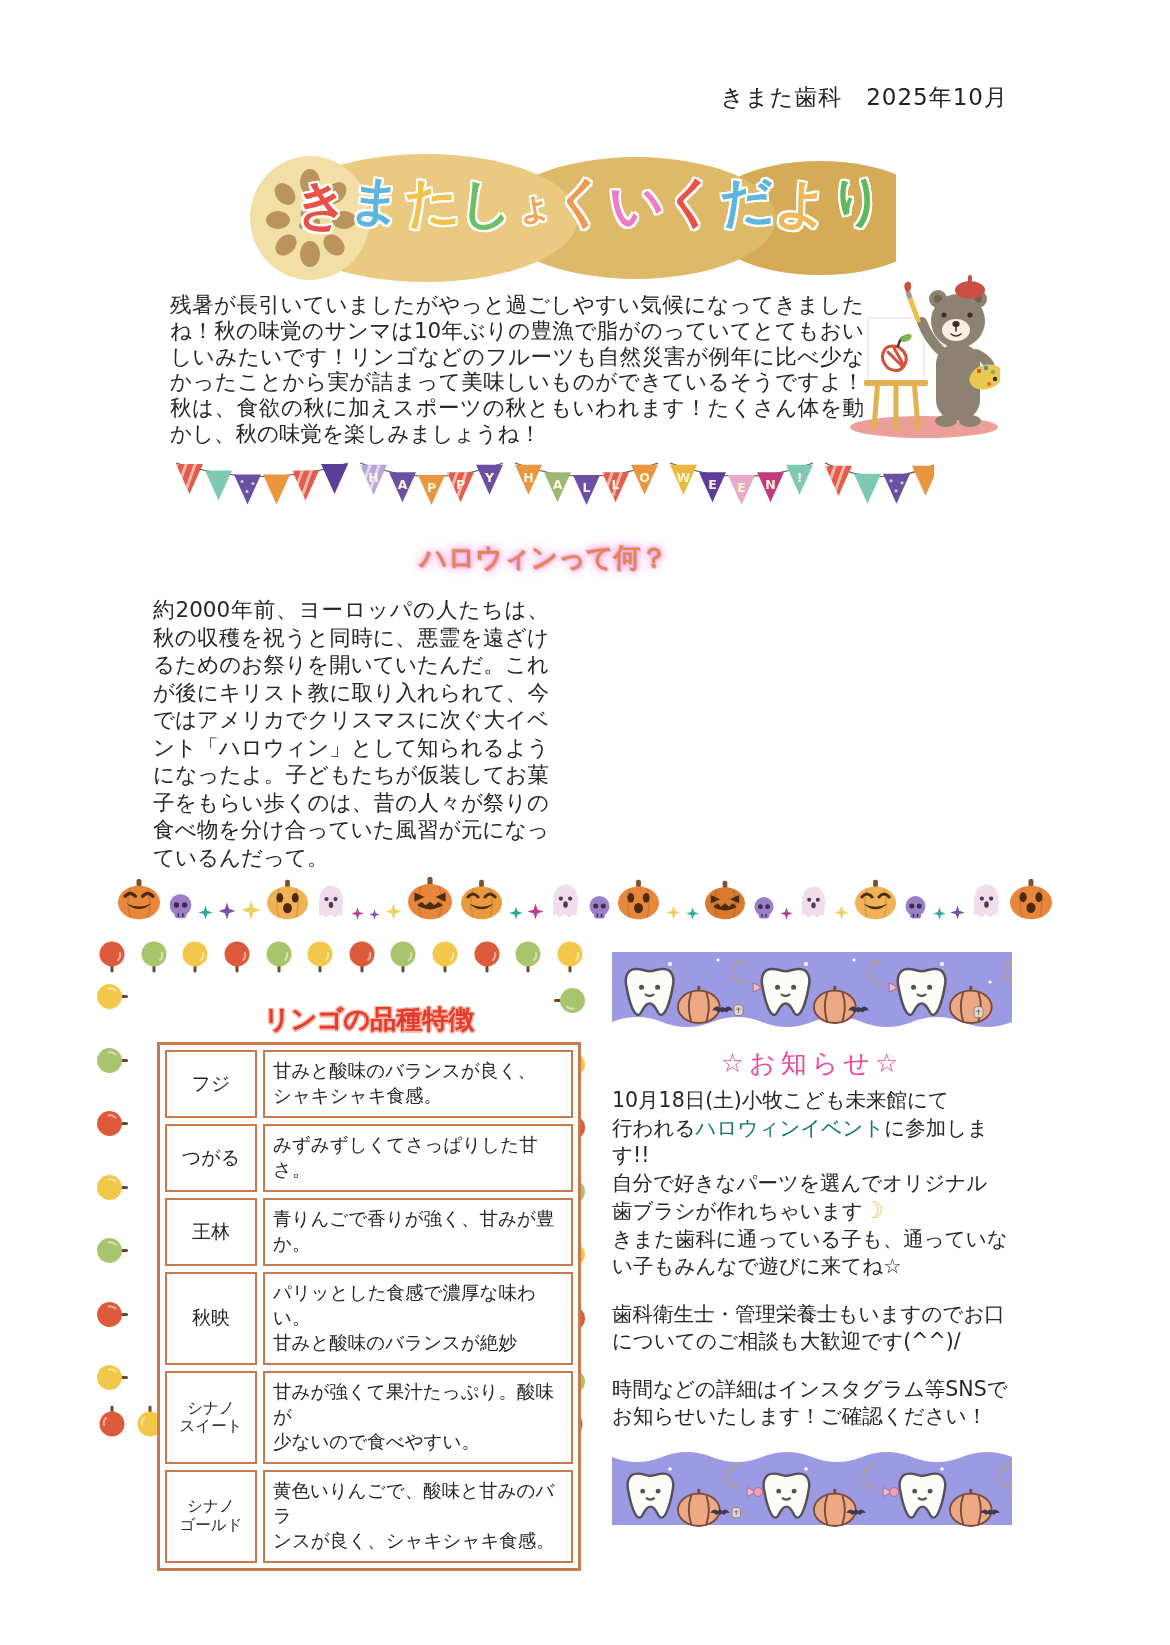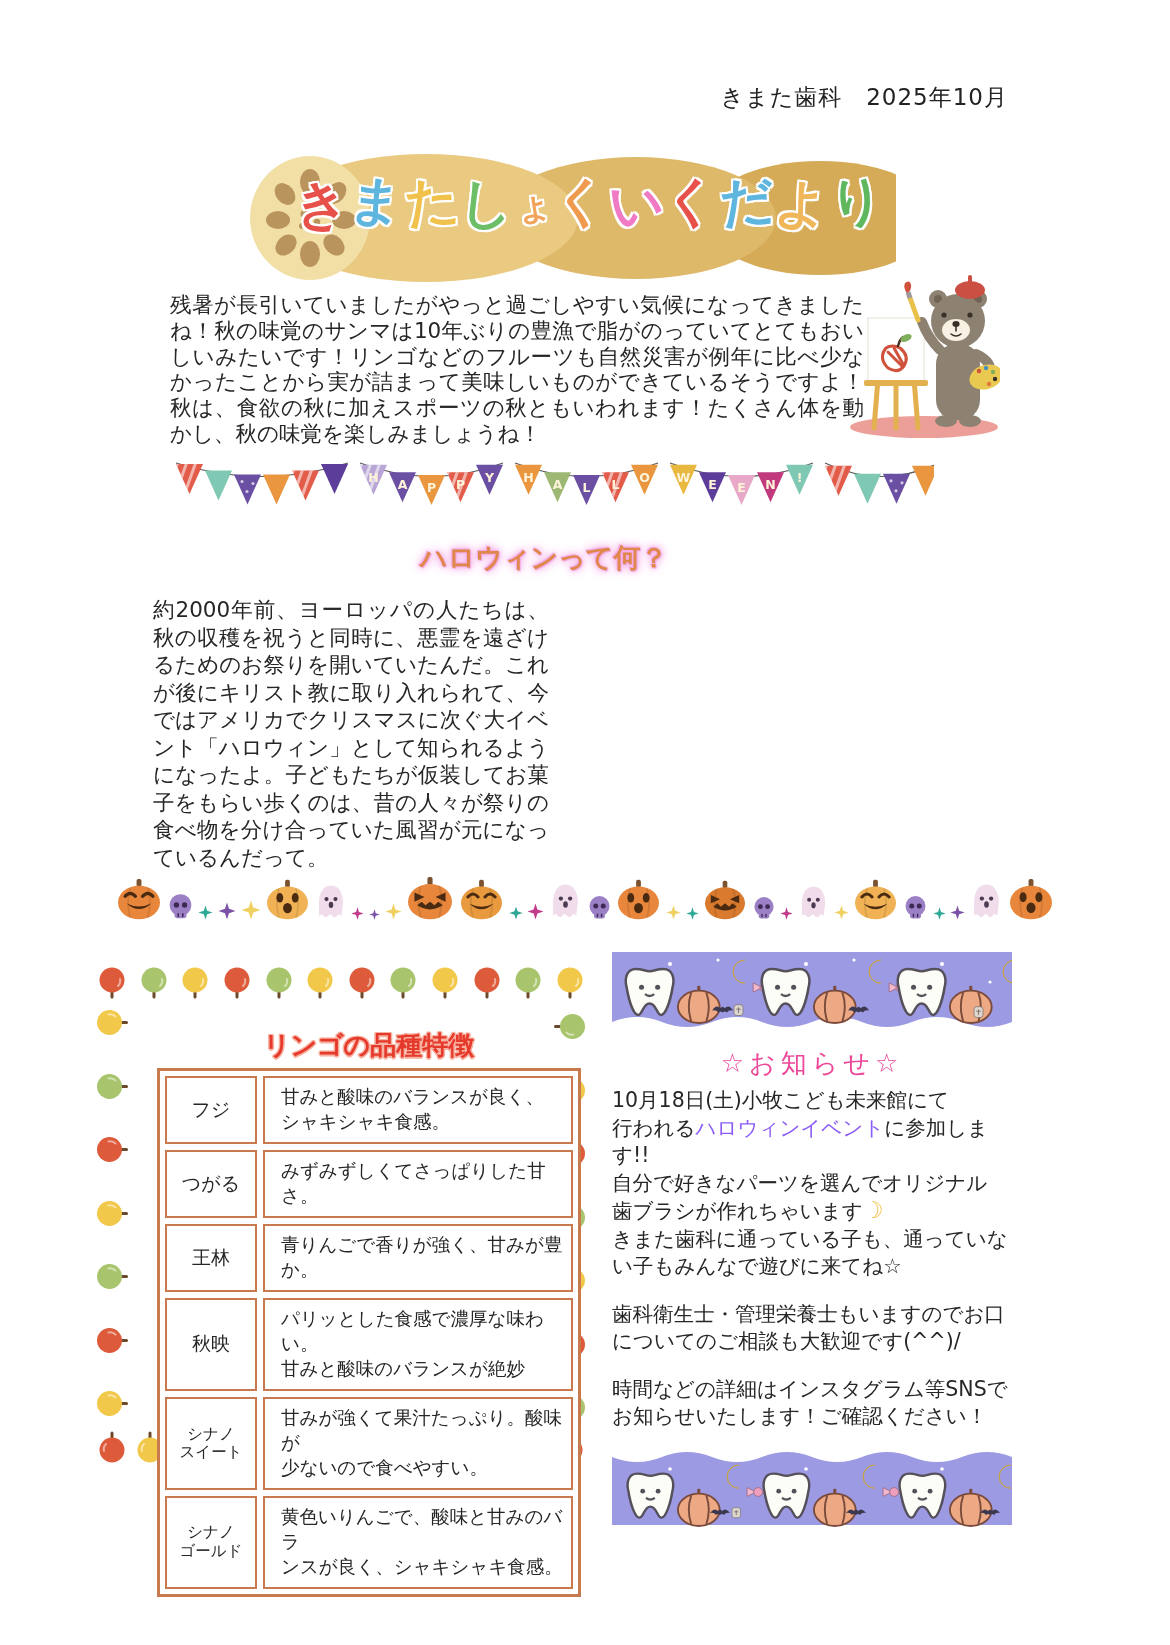--- a/index.html
+++ b/index.html
@@ -24,43 +24,43 @@
     text-shadow:0 0 4px #f4a8e6,0 0 8px #f4a8e6,0 0 12px #f0a0e4,1px 1px 0 #f4b6ec,-1px -1px 0 #f4b6ec;}
   .hw-col{position:absolute;top:588px;font-size:21.5px;line-height:27.5px;text-align:justify;}
   .hw-left{left:145px;width:412px;}
   .hw-right{left:570px;width:400px;}
   .hw-col p{margin:8px;}
   .hw-right .rh{margin-bottom:3px;text-align:left;}
   
   .hw-divider{position:absolute;left:116px;top:860px;width:938px;height:60px;display:flex;align-items:flex-end;justify-content:space-between;}
   .hw-divider span{display:inline-block;line-height:0;}
   
-  .apple-box{position:absolute;left:95px;top:966px;width:492px;height:498px;}
+  .apple-box{position:absolute;left:95px;top:940px;width:492px;height:498px;}
   .a-top,.a-bottom{position:absolute;left:0;right:0;display:flex;justify-content:space-between;padding:0 2px;}
   .a-top{top:0;} .a-bottom{bottom:0;}
   .a-left,.a-right{position:absolute;top:42px;bottom:42px;width:34px;display:flex;flex-direction:column;justify-content:space-between;}
   .a-left{left:0;} .a-right{right:0;}
   .a-top span,.a-bottom span,.a-left span,.a-right span{line-height:0;}
   .a-top span{transform:rotate(180deg);}
   .a-left span{transform:rotate(90deg);}
   .a-right span{transform:rotate(-90deg);}
   .apple-title{position:absolute;left:60px;top:62px;width:428px;text-align:center;font-size:26px;font-weight:bold;color:#e5392b;
     text-shadow:1.5px 0 0 #f7b2a2,-1.5px 0 0 #f7b2a2,0 1.5px 0 #f7b2a2,0 -1.5px 0 #f7b2a2,1px 1px 0 #f7b2a2,-1px -1px 0 #f7b2a2,1px -1px 0 #f7b2a2,-1px 1px 0 #f7b2a2;}
   .apple-table{position:absolute;left:62px;top:102px;width:424px;border:3px solid #c87a4e;background:#fff;padding:5px;box-sizing:border-box;display:flex;flex-direction:column;gap:6px;}
   .arow{display:flex;gap:6px;}
   .aname{width:92px;border:2.5px solid #c87a4e;display:flex;align-items:center;justify-content:center;text-align:center;font-size:19px;padding:6px 2px;white-space:pre-line;box-sizing:border-box;flex:none;}
   .aname.small{font-size:15.5px;line-height:1.2;}
   .adesc{flex:1;border:2.5px solid #c87a4e;font-size:18.5px;line-height:1.35;padding:7px 8px;white-space:pre-line;box-sizing:border-box;display:flex;align-items:center;}
-  .adesc div{width:100%;margin-left:8px;}
+  .adesc div{width:100%;}
   
   .notice{position:absolute;left:612px;top:950px;width:400px;}
   .notice-heading{text-align:center;font-size:26px;color:#ec4899;letter-spacing:5px;margin:10px 0 6px 0;}
   .notice-p{font-size:20.5px;line-height:27.5px;margin:6px 0 0 0;white-space:pre-line;}
   .notice-p + .notice-p{margin-top:20px;}
-  .hl-orange{color:#8b5cf6;}
+  .hl-orange{color:#0f766e;}
   .moon{color:#f2c24e;font-size:23px;font-weight:bold;}
   .banner{display:block;}
   .banner-bottom{margin-top:16px;}
 </style>
 </head>
 <body>
 
 <div class="page">
 
   <div class="hdr">きまた歯科　2025年10月</div>

